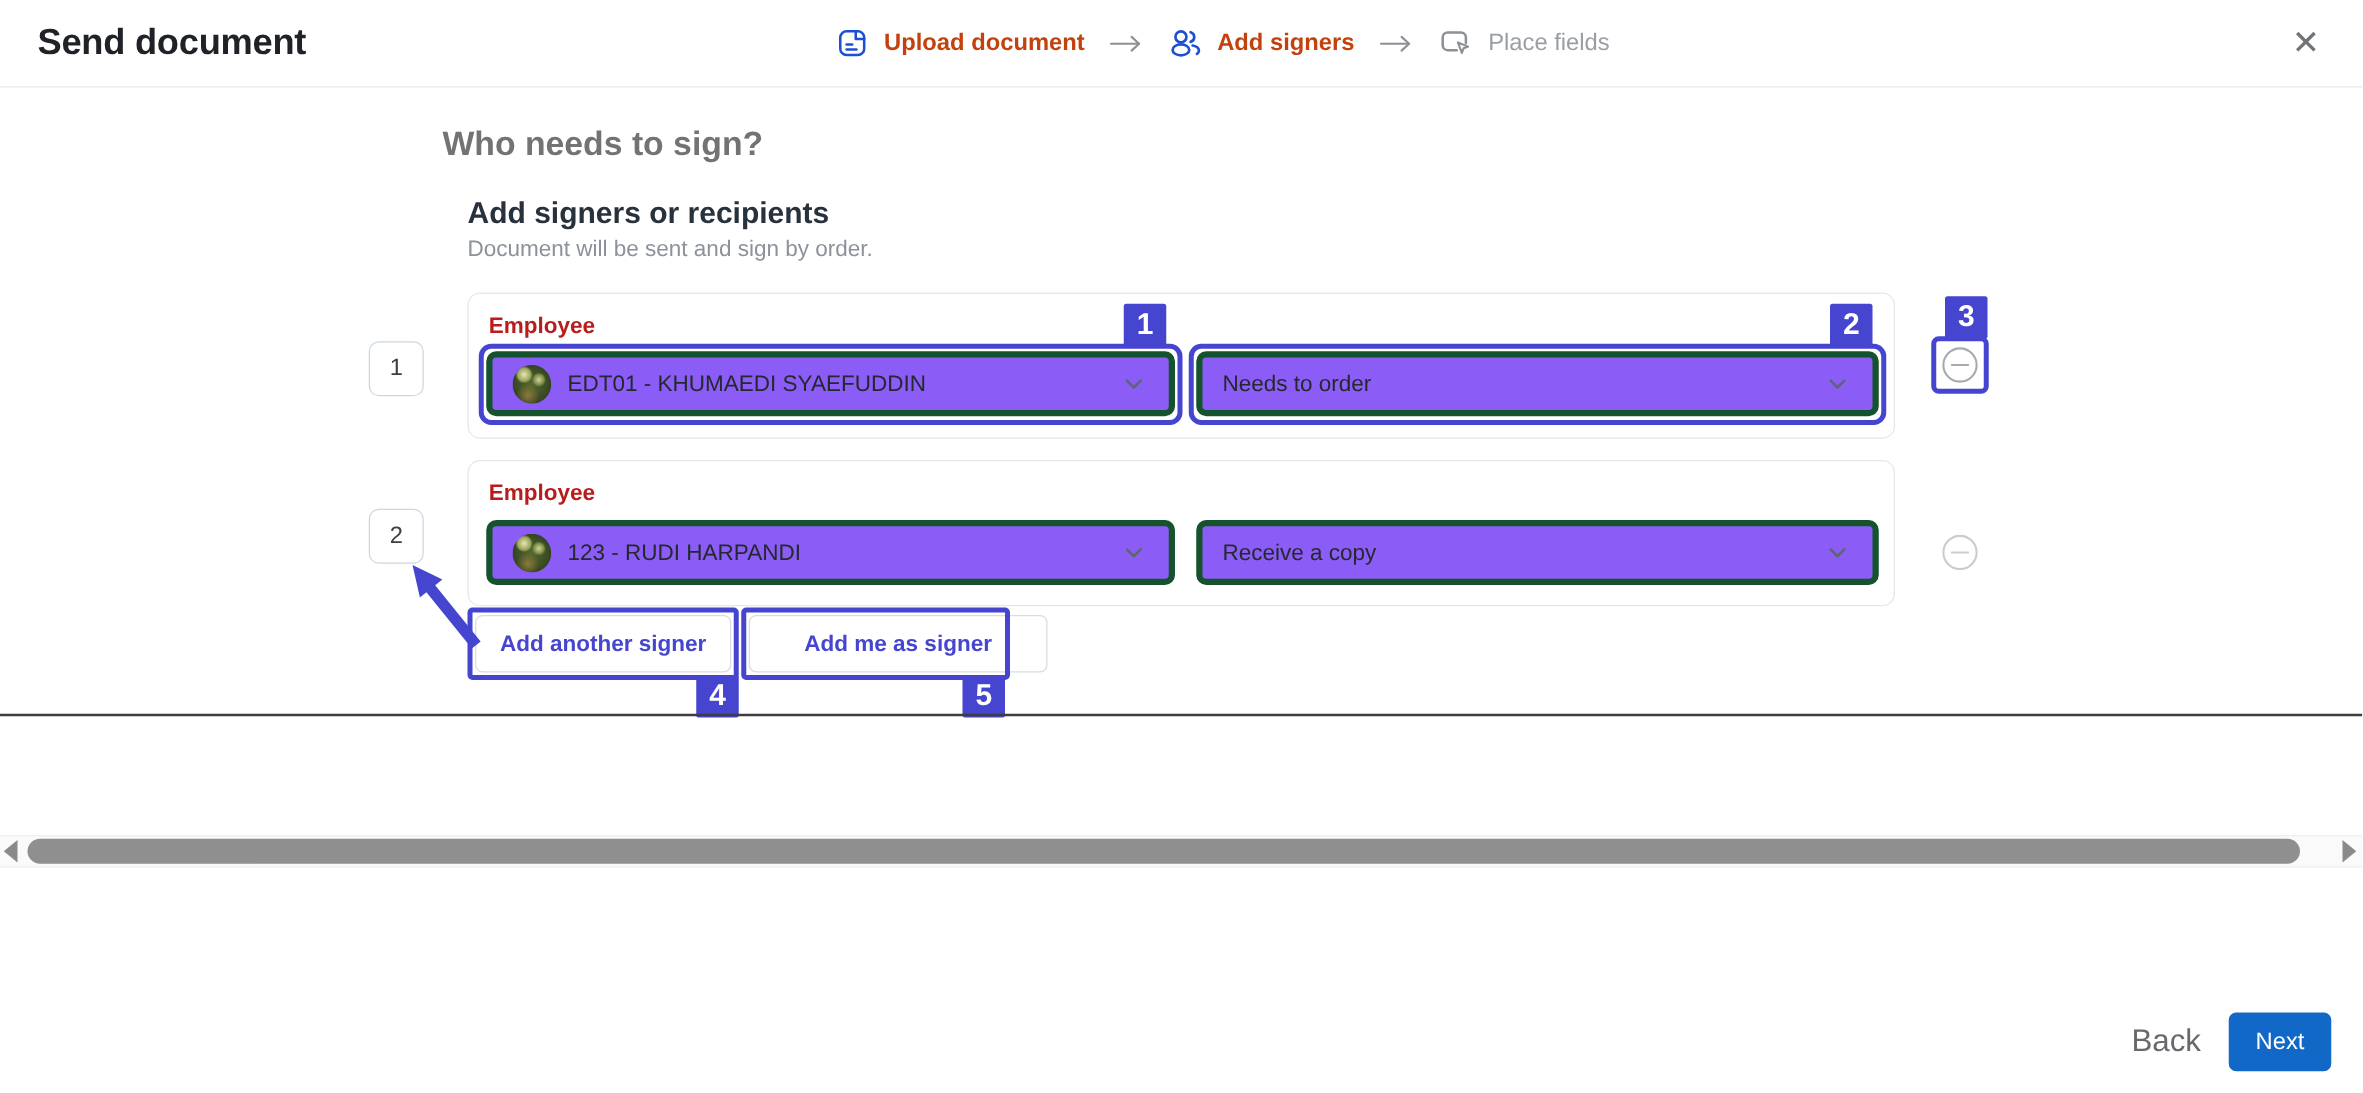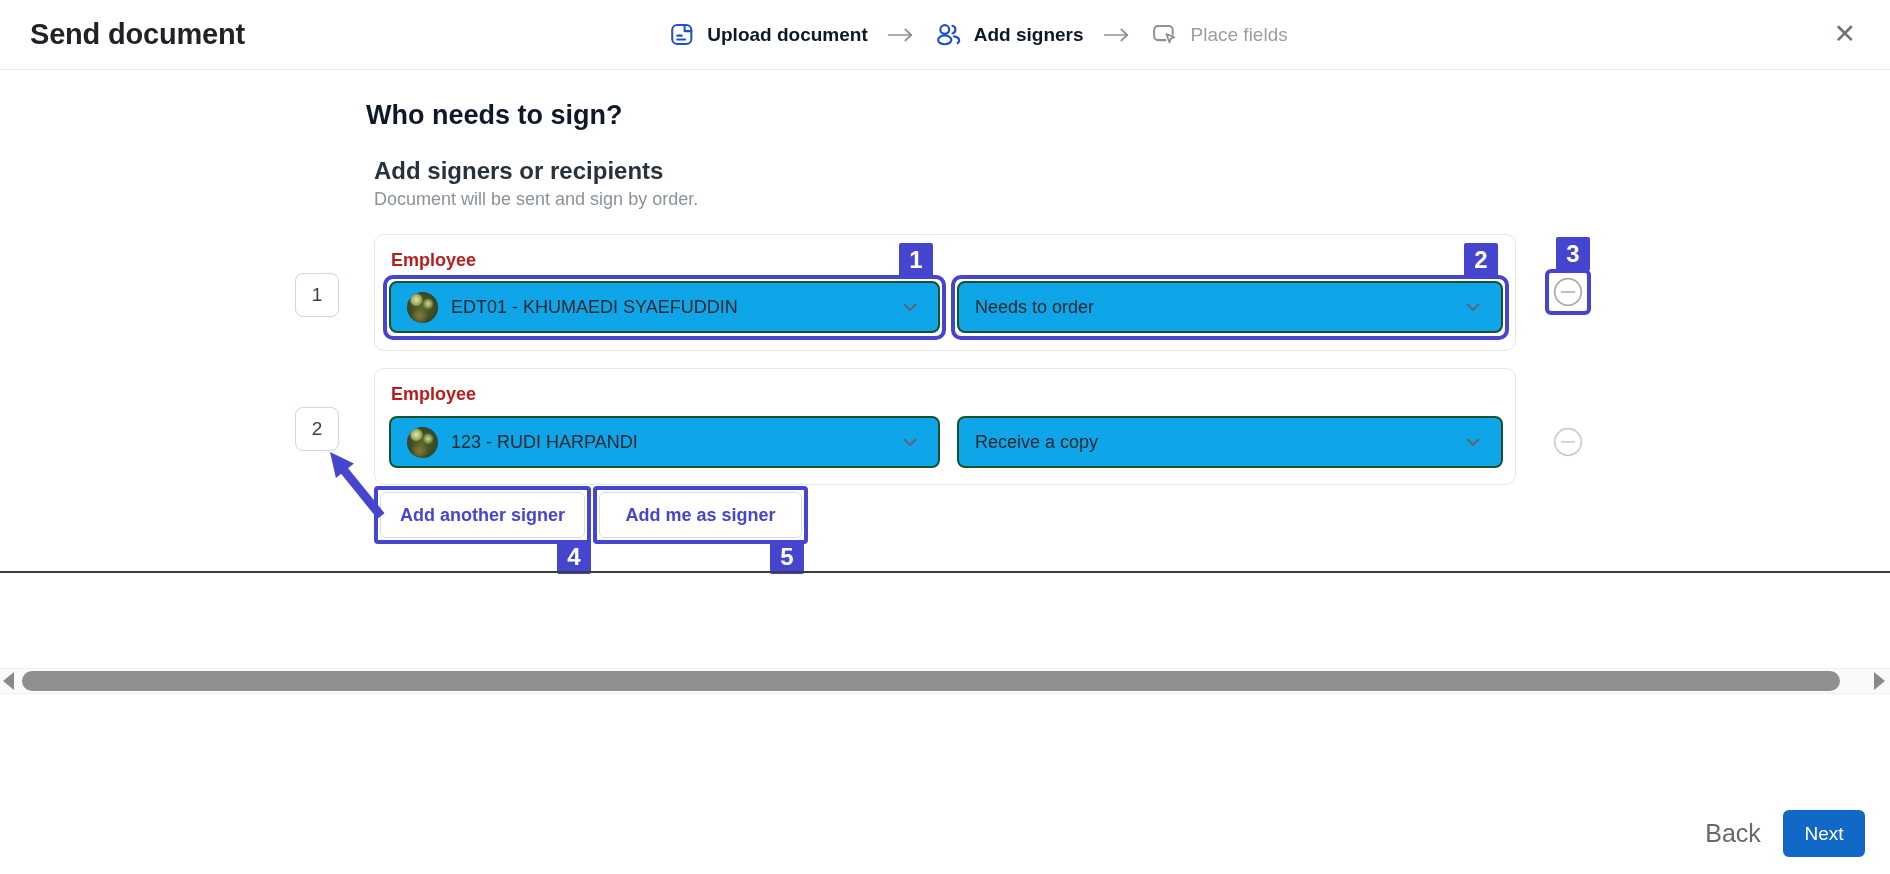--- a/index.html
+++ b/index.html
@@ -5,50 +5,50 @@
   html,body{margin:0;padding:0;background:#fff;}
   #root{
     position:relative;width:1890px;height:874px;background:#fff;overflow:hidden;
     font-family:"Liberation Sans","DejaVu Sans",sans-serif;color:#202124;
   }
   
   .header{position:absolute;top:0;left:0;width:100%;height:69px;border-bottom:1px solid #e8eaec;background:#fff;display:flex;align-items:center;}
   .dialog-title{margin-left:30px;font-size:29px;font-weight:700;color:#1f2226;letter-spacing:-0.2px;}
   .stepper{position:absolute;left:calc(50% + 33px);top:0;height:69px;transform:translateX(-50%);display:flex;align-items:center;white-space:nowrap;}
   .step{display:flex;align-items:center;gap:12px;}
-  .step-label{font-size:19px;font-weight:600;color:#0f172a;}
+  .step-label{font-size:19px;font-weight:600;color:#c2410c;}
   .step.upcoming .step-label{color:#9a9ea4;font-weight:400;}
   .step-arrow{margin:0 20px;display:flex;align-items:center;}
   .close-btn{position:absolute;right:28px;top:0;height:69px;display:flex;align-items:center;background:none;border:none;cursor:pointer;padding:0 6px;}
   .close-x{font-size:27px;color:#707478;line-height:1;}
   
-  .h-main{position:absolute;left:366px;top:100px;font-size:27px;font-weight:700;color:#0f172a;}
+  .h-main{position:absolute;left:354px;top:100px;font-size:27px;font-weight:700;color:#737373;}
   .h-sub{position:absolute;left:374px;top:157px;font-size:24px;font-weight:700;color:#28323c;}
   .h-desc{position:absolute;left:374px;top:189px;font-size:18px;font-weight:400;color:#8b929b;}
   
   .signer-card{position:absolute;left:374px;width:1142px;height:117px;background:#fff;border:1px solid #e4e6e9;border-radius:10px;box-sizing:border-box;}
   .order-box{position:absolute;left:295px;width:44px;height:44px;background:#fff;border:1px solid #ccd8e3;border-radius:8px;display:flex;align-items:center;justify-content:center;font-size:19px;color:#3c4043;box-sizing:border-box;}
   .field-label{position:absolute;left:391px;font-size:18px;font-weight:700;color:#b91c1c;}
-  .dropdown{position:absolute;height:52px;background:#0ea5e9;border:2px solid #14532d;border-radius:8px;display:flex;align-items:center;padding:0 16px;box-sizing:border-box;cursor:pointer;}
+  .dropdown{position:absolute;height:52px;background:#8b5cf6;border:5px solid #14532d;border-radius:8px;display:flex;align-items:center;padding:0 16px;box-sizing:border-box;cursor:pointer;}
   .dd-name{left:389px;width:551px;}
   .dd-role{left:957px;width:546px;}
   .dd-text{font-size:18px;color:#24292e;}
   .chevron{margin-left:auto;display:flex;align-items:center;}
   .avatar{width:31px;height:31px;border-radius:50%;margin-right:13px;flex:0 0 31px;
     background:
       radial-gradient(circle at 30% 25%, #e8e4b8 0%, #9aa75a 16%, rgba(0,0,0,0) 22%),
       radial-gradient(circle at 68% 38%, #d7d2a0 0%, #7a8f45 14%, rgba(0,0,0,0) 20%),
       radial-gradient(circle at 40% 78%, #8a7a3a 0%, rgba(0,0,0,0) 30%),
       radial-gradient(circle at 50% 50%, #55682f 0%, #3a4a24 60%, #252f16 100%);
   }
   .minus-btn{position:absolute;width:30px;height:30px;background:none;border:none;padding:0;cursor:pointer;}
   
   .text-btn{position:absolute;top:492px;height:46px;background:#fff;border:1px solid #d9dbde;border-radius:6px;display:flex;align-items:center;justify-content:center;font-size:18px;font-weight:700;color:#4645d0;cursor:pointer;font-family:inherit;}
   #btn-add-another{left:380px;width:205px;}
-  #btn-add-me{left:599px;width:203px;}
+  #btn-add-me{left:599px;width:239px;}
   
   .som-box{position:absolute;border:4px solid #4645d0;border-radius:10px;box-sizing:border-box;pointer-events:none;}
   .som-badge{position:absolute;width:34px;height:34px;background:#4645d0;color:#fff;font-size:24px;font-weight:700;display:flex;align-items:center;justify-content:center;pointer-events:none;border-radius:2px;}
   #som-box-1{left:383px;top:275px;width:563px;height:65px;}
   #som-box-2{left:951px;top:275px;width:558px;height:65px;}
   #som-box-3{left:1545px;top:269px;width:46px;height:46px;border-radius:6px;}
   #som-box-4{left:374px;top:486px;width:217px;height:58px;border-radius:4px;}
   #som-box-5{left:593px;top:486px;width:215px;height:58px;border-radius:4px;}
   #som-badge-1{left:899px;top:243px;}
   #som-badge-2{left:1464px;top:243px;}

